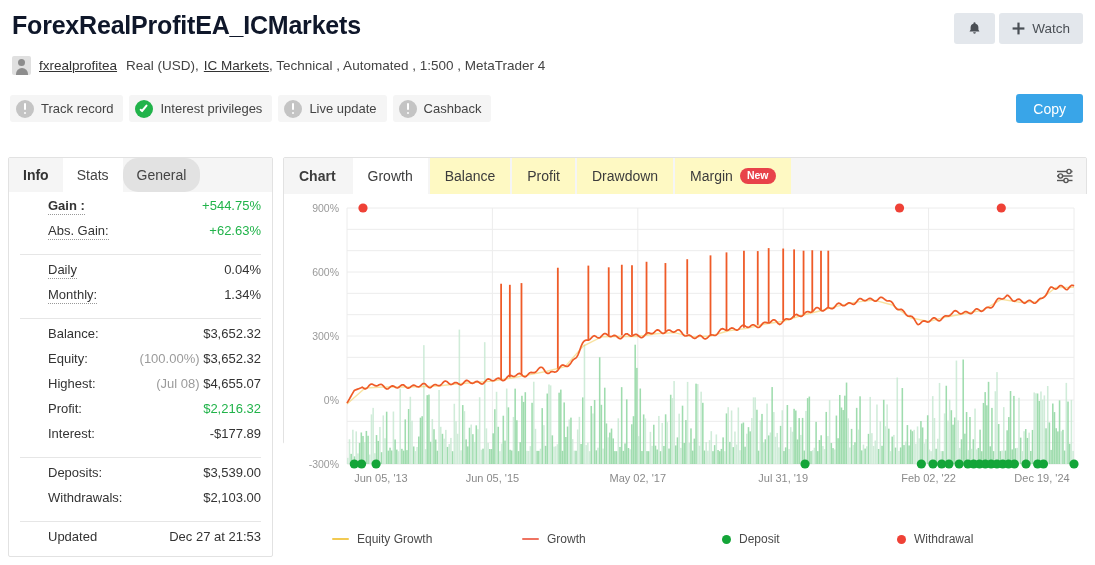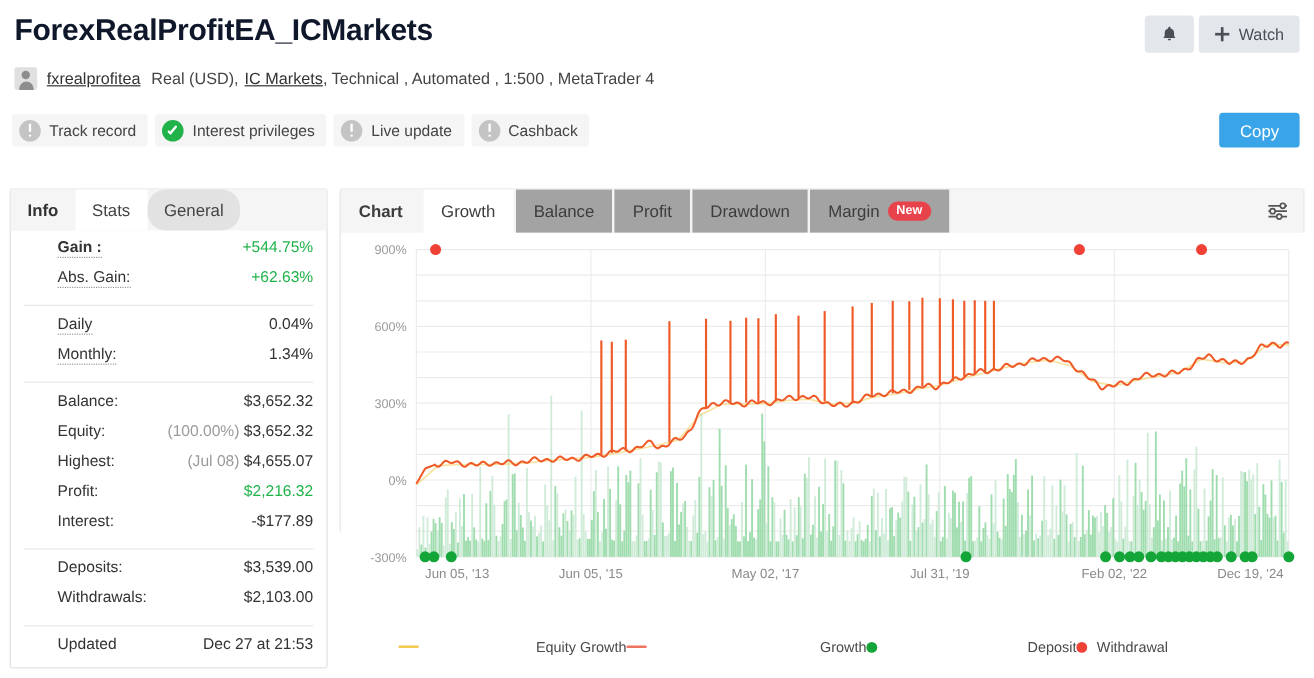--- a/index.html
+++ b/index.html
@@ -123,41 +123,41 @@
   
   .chart-card {
     position: absolute; left: 283px; top: 157px;
     width: 804px; height: 287px;
     background: #fff; border: 1px solid #e2e2e2; border-radius: 2px;
   }
   .ctabbar { display: flex; height: 36px; background: #f5f5f5; align-items: stretch; position: relative; }
   .ctab {
     display: flex; align-items: center; justify-content: center; gap: 7px;
     padding: 0 15px; font-size: 14px; color: #3c3c3c; cursor: pointer;
-    background: #a3a3a3; margin-right: 2px;
+    background: #fef9c3; margin-right: 2px;
   }
   .ctab.first { background: #f5f5f5; font-weight: bold; }
   .ctab.active { background: #ffffff; }
   .ctabfill { flex: 1; background: #f5f5f5; }
   .newbadge {
     background: #e8424a; color: #fff; font-size: 10.5px; font-weight: bold;
     border-radius: 8px; padding: 1.5px 7px 2px; line-height: 1.1;
   }
   .gear-wrap {
     position: absolute; right: 0; top: 0; width: 44px; height: 36px;
     background: #f5f5f5; display: flex; align-items: center; justify-content: center;
     cursor: pointer;
   }
 
   .plot { position: relative; width: 804px; height: 362px; background: #fff; }
   .legend {
     position: absolute; left: 0; bottom: 10px; width: 804px;
     display: flex; font-size: 12px; color: #4a4a4a;
   }
-  .lg { display: flex; align-items: center; gap: 8px; cursor: pointer; justify-content: space-between; }
+  .lg { display: flex; align-items: center; gap: 8px; cursor: pointer; }
   .lg-line { width: 17px; height: 2.5px; border-radius: 2px; display: inline-block; }
   .lg-dot { width: 9px; height: 9px; border-radius: 50%; display: inline-block; }
 </style>
 </head>
 <body>
 
 <div class="page">
 
   <div class="hdr">
     <div class="title">ForexRealProfitEA_ICMarkets</div>

